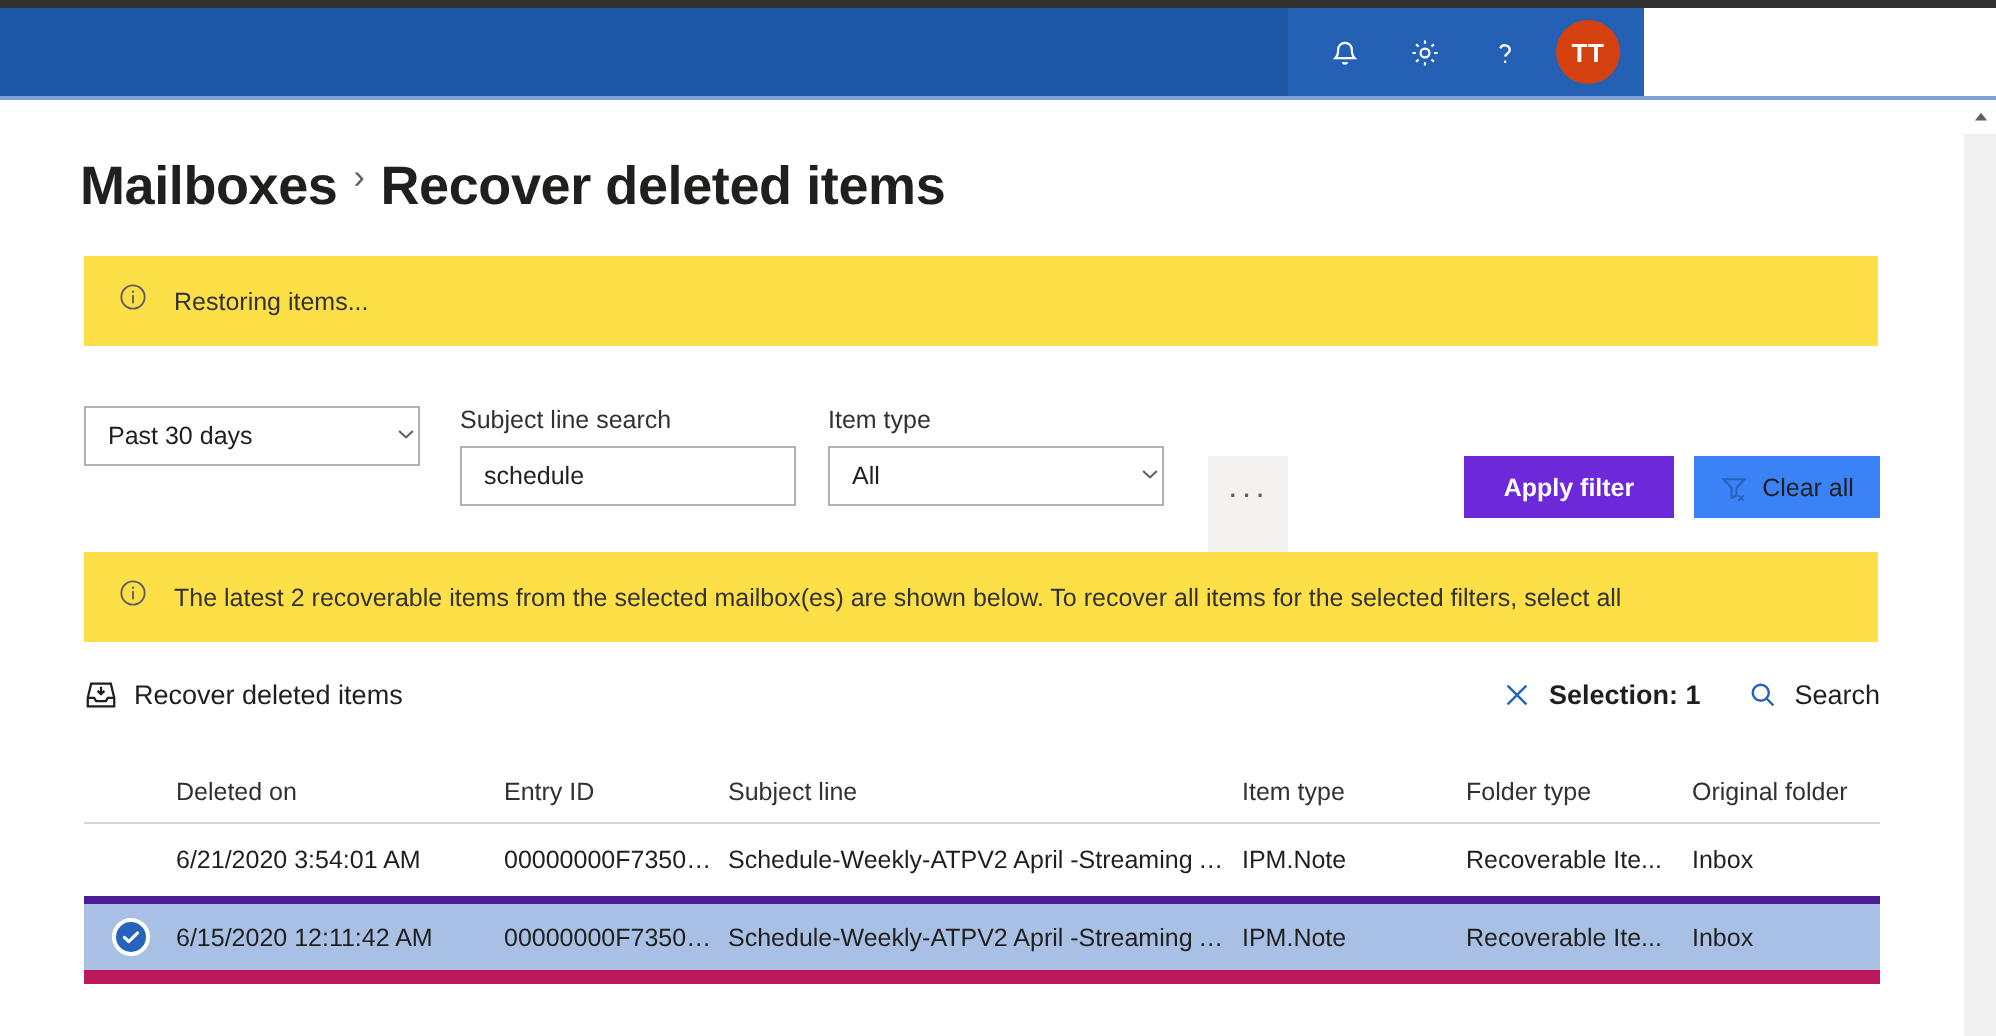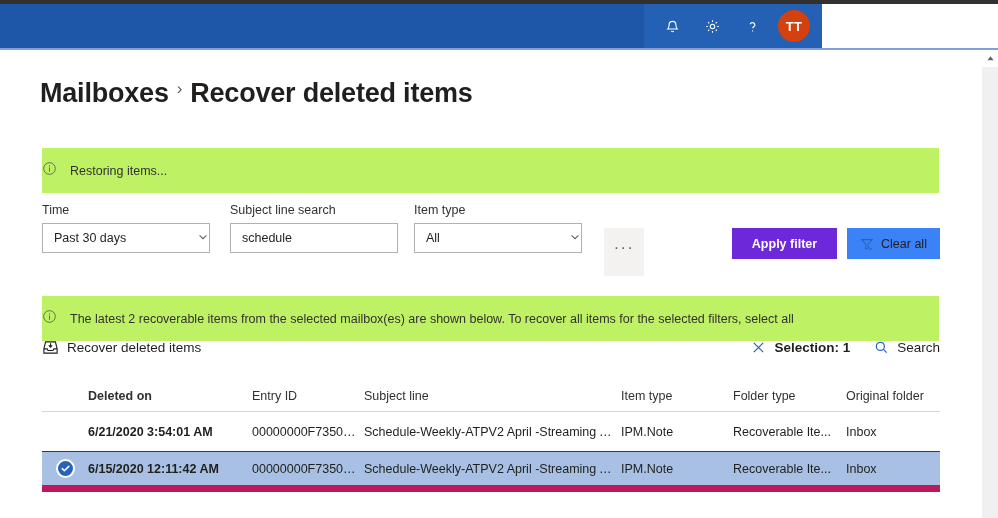--- a/index.html
+++ b/index.html
@@ -101,24 +101,24 @@
     color: #605e5c;
     margin: 0 8px;
     position: relative;
     top: 1px;
   }
 
   
   .msgbar {
     position: absolute;
     left: 42px;
-    background: #bef264;
-    display: flex;
-    align-items: center;
-    margin-top: 20px;
+    background: #fde047;
+    display: flex;
+    align-items: center;
+    padding-left: 17px;
   }
   .msgbar .info-ico {
     flex: 0 0 auto;
     margin-right: 13px;
     color: #605e5c;
   }
   .msgbar .msg-text {
     font-size: 12.5px;
     color: #323130;
     white-space: nowrap;
@@ -262,21 +262,21 @@
     left: 42px;
     top: 330px;
     width: 898px;
   }
   .t-row {
     display: flex;
     align-items: center;
     height: 40px;
     font-size: 12.5px;
     color: #201f1e;
-    border-bottom: 1px solid #4c1d95;
+    border-bottom: 4px solid #4c1d95;
     cursor: pointer;
   }
   .t-head {
     height: 32px;
     color: #323130;
     border-bottom: 1px solid #d6d6d6;
     cursor: default;
   }
   .t-row.selected {
     background: #a7c0e3;
@@ -292,21 +292,21 @@
     width: 19px;
     height: 19px;
     border-radius: 50%;
     background: #2564ba;
     border: 2px solid #ffffff;
     display: flex;
     align-items: center;
     justify-content: center;
     color: #ffffff;
   }
-  .c-deleted  { flex: 0 0 164px; font-weight: bold; }
+  .c-deleted  { flex: 0 0 164px; }
   .c-entry    { flex: 0 0 112px; }
   .c-subject  { flex: 0 0 257px; }
   .c-itemtype { flex: 0 0 112px; }
   .c-folder   { flex: 0 0 113px; }
   .c-orig     { flex: 0 0 100px; }
   .t-row .cell { white-space: nowrap; overflow: hidden; text-overflow: ellipsis; padding-right: 8px; }
 
   
   .scrollbar {
     position: absolute;
@@ -383,21 +383,20 @@
         <path d="M9 8.2v4.2" stroke-linecap="round"></path>
         <circle cx="9" cy="5.8" r="0.72" fill="currentColor" stroke="none"></circle>
       </svg>
     </span>
     <span class="msg-text">Restoring items...</span>
   </div>
 
   <div class="filter-row">
 
     <div class="field" id="field-time">
-      <span class="field-label">Time</span>
       <div class="field-control">
         <span class="val">Past 30 days</span>
         <span class="chev">
           <svg width="12" height="12" viewBox="0 0 14 14" fill="none" stroke="currentColor" stroke-width="1.2">
               <path d="M3 5.2 7 9l4-3.8"></path>
             </svg>
         </span>
       </div>
     </div>
 

